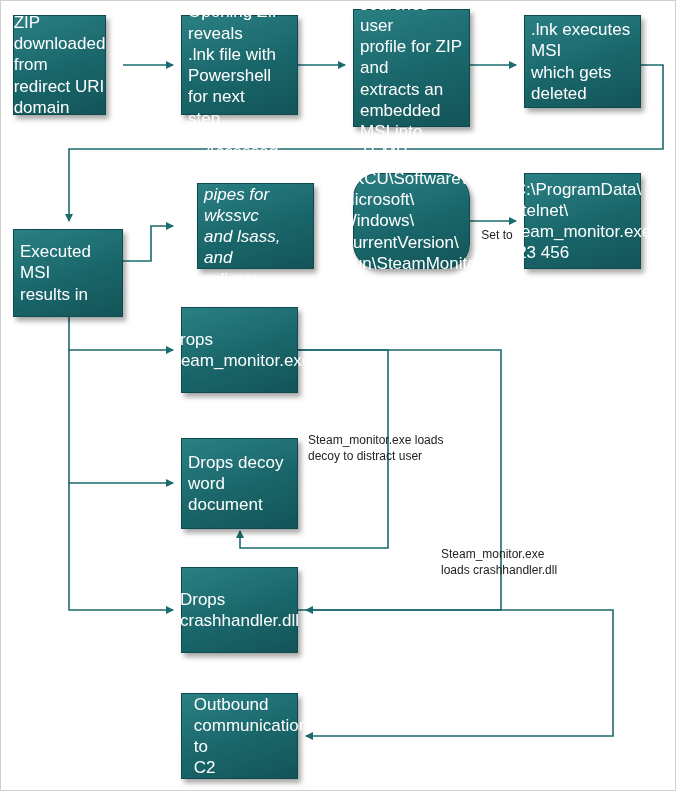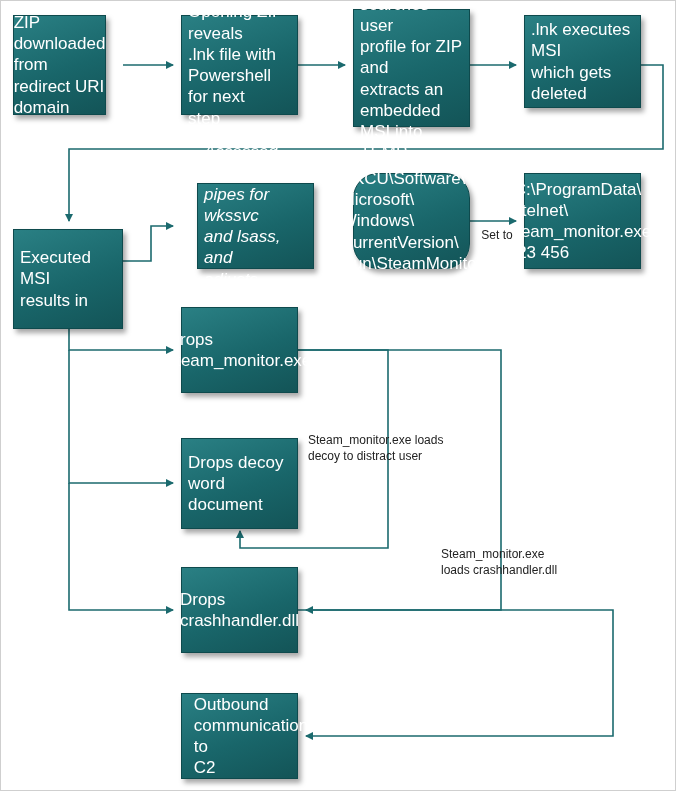--- a/index.html
+++ b/index.html
@@ -103,21 +103,21 @@
 step</div>
   <div class="node" style="left:523px; top:14px; width:117px; height:93px;">.lnk executes MSI
 which gets deleted</div>
   <div class="node" style="left:352px; top:8px; width:117px; height:118px;">Executed .lnk
 searches user
 profile for ZIP and
 extracts an
 embedded MSI into
 TEMP</div>
 
-  <div class="node" style="left:12px; top:228px; width:110px; height:100px;">Executed MSI
+  <div class="node" style="left:12px; top:228px; width:110px; height:88px;">Executed MSI
 results in</div>
   <div class="node" style="left:196px; top:182px; width:117px; height:86px;font-style:italic;">Accessed named
 pipes for wkssvc
 and lsass, and
 adjusts privileges</div>
   <div class="node" style="left:352px; top:172px; width:117px; height:96px;border-radius:25px;">HKCU\Software\
 Microsoft\
 Windows\
 CurrentVersion\
 Run\SteamMonitor</div>

